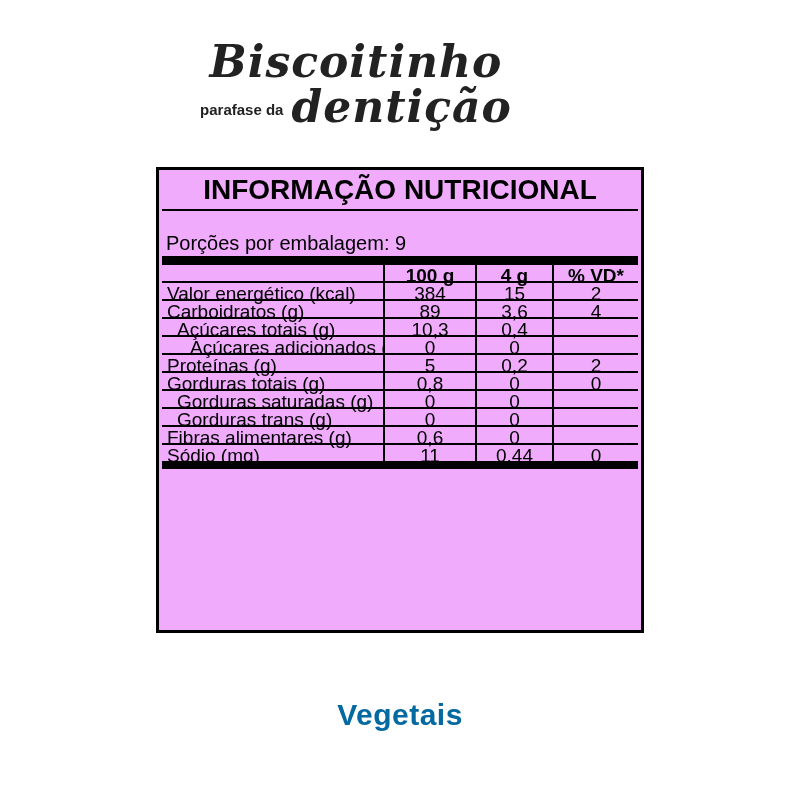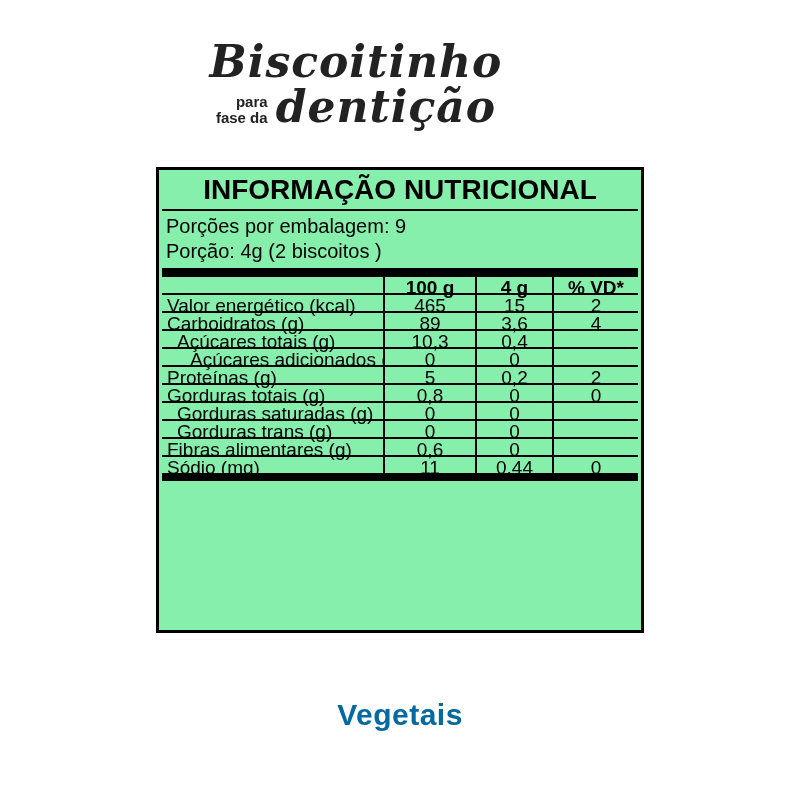--- a/index.html
+++ b/index.html
@@ -14,47 +14,47 @@
   .logo-line1 {
     font-family: "DejaVu Serif", serif;
     font-style: italic; font-weight: bold;
     font-size: 44px; line-height: 48px; letter-spacing: 1px;
   }
   .logo-line2 {
     display: flex; justify-content: center; align-items: center; gap: 8px;
     margin-top: -2px;
   }
   .logo-small {
-    display: flex; flex-direction: column; align-items: flex-end;
+    display: flex; flex-direction: row; align-items: flex-end;
     font-size: 15px; line-height: 16px; font-weight: bold; color: #222;
     padding-top: 6px;
   }
   .logo-script2 {
     font-family: "DejaVu Serif", serif;
     font-style: italic; font-weight: bold;
     font-size: 44px; line-height: 46px; letter-spacing: 1px;
   }
 
   
   .label-box {
     position: absolute; left: 156px; top: 167px;
     width: 488px; height: 466px;
     border: 3px solid #000;
-    background: #86efac;
+    background: #f0abfc;
     padding: 0 3px;
   }
   .nl-title {
     font-size: 28px; font-weight: bold; text-align: center;
     padding: 4px 0 3px 0; letter-spacing: 0px;
   }
   .nl-thinline { height: 0; border-top: 2px solid #000; }
   .nl-serving {
     font-size: 20px; line-height: 25px; padding-left: 4px;
   }
-  .nl-serving.first { padding-top: 3px; }
+  .nl-serving.first { padding-top: 20px; }
   .nl-serving.last { padding-bottom: 4px; }
   .nl-thickbar { height: 9px; background: #000; }
 
   .nl-row {
     display: grid;
     grid-template-columns: 1fr 92px 77px 86px;
     border-bottom: 2px solid #000;
     align-items: center;
     height: 18px;
   }
@@ -97,34 +97,33 @@
         <span>fase da</span>
       </div>
       <div class="logo-script2">dentição</div>
     </div>
   </div>
 
   <div class="label-box">
     <div class="nl-title">INFORMAÇÃO NUTRICIONAL</div>
     <div class="nl-thinline"></div>
     <div class="nl-serving first">Porções por embalagem: 9</div>
-    <div class="nl-serving last">Porção: 4g (2 biscoitos )</div>
     <div class="nl-thickbar"></div>
 
     <div class="nl-row nl-header">
       <div class="c-label"></div>
       <div class="c-val">100 g</div>
       <div class="c-val">4 g</div>
       <div class="c-val">% VD*</div>
     </div>
 
     <div id="rows">
       <div class="nl-row">
         <div class="c-label">Valor energético (kcal)</div>
-        <div class="c-val">465</div>
+        <div class="c-val">384</div>
         <div class="c-val">15</div>
         <div class="c-val">2</div>
       </div>
 
       <div class="nl-row">
         <div class="c-label">Carboidratos (g)</div>
         <div class="c-val">89</div>
         <div class="c-val">3,6</div>
         <div class="c-val">4</div>
       </div>

